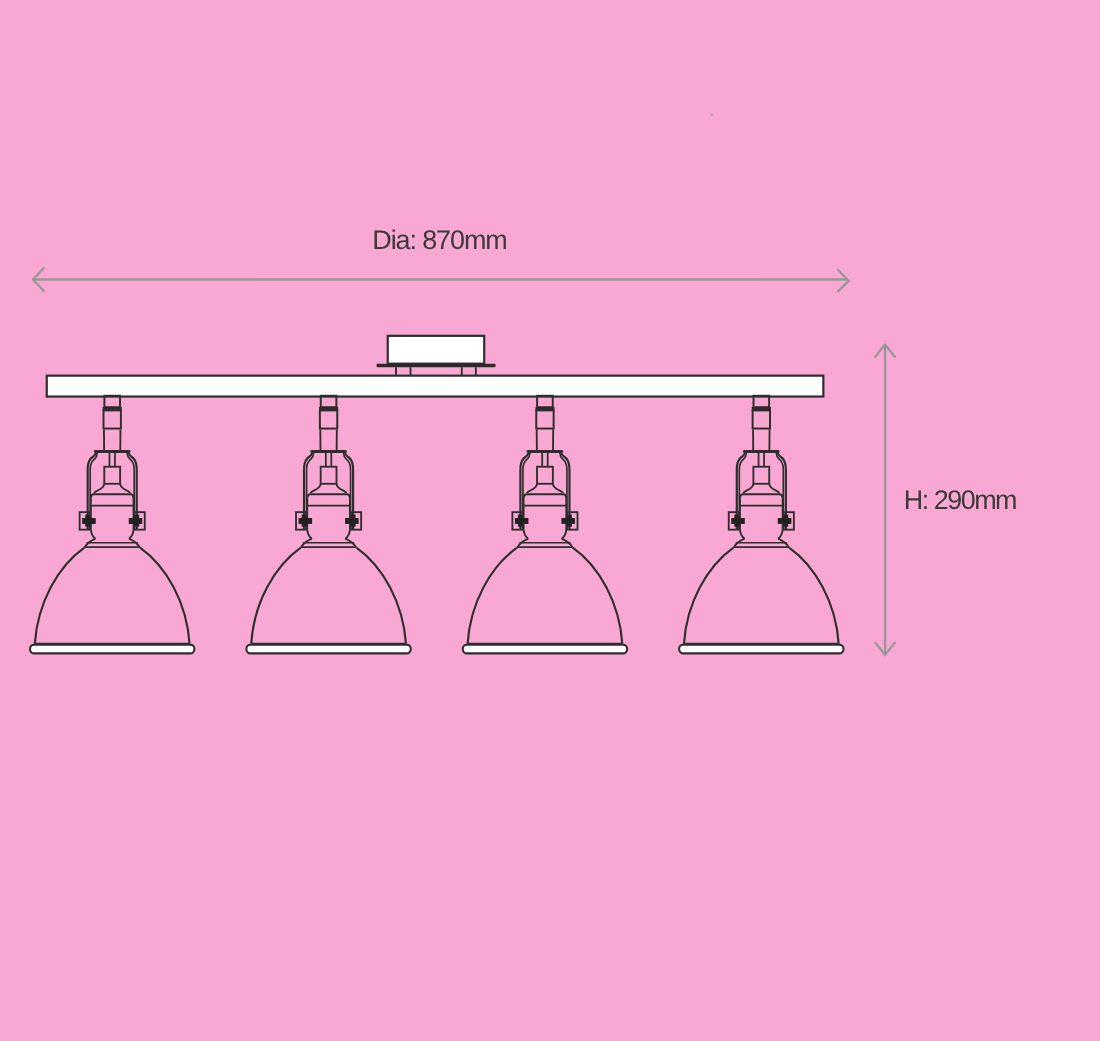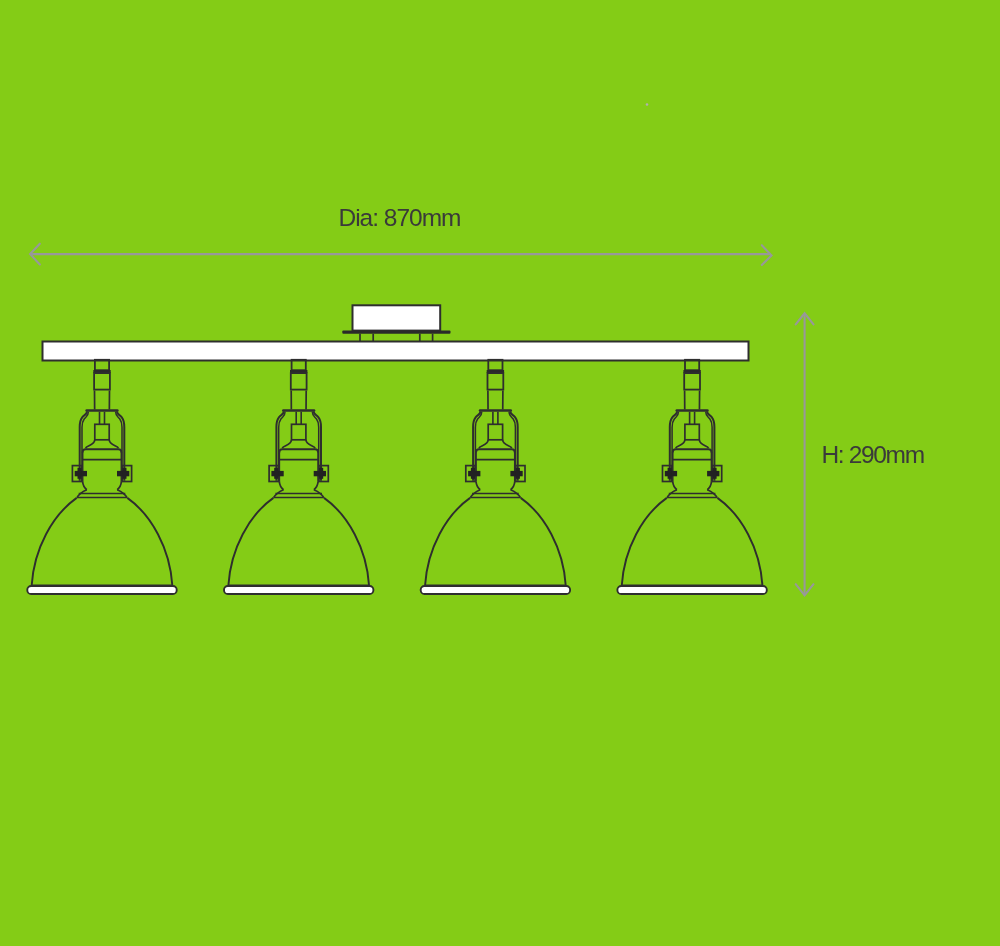--- a/index.html
+++ b/index.html
@@ -1,16 +1,16 @@
 <!DOCTYPE html>
 <html><head>
 <meta charset="utf-8">
 <style>
   html,body{margin:0;padding:0;background:#ffffff;}
-  .wrap{width:1000px;height:946px;position:relative;background:#84cc16;}
+  .wrap{width:1000px;height:946px;position:relative;background:#f9a8d4;}
   svg{position:absolute;left:0;top:0;}
   text{font-family:"Liberation Sans",sans-serif;fill:#3a3a3a;}
 </style>
 </head>
 <body>
 <div class="wrap">
 <svg width="1000" height="946" viewBox="0 0 1000 946">
   <defs>
     <g id="lamp" stroke="#2e2e2e" fill="none" stroke-width="1.8">
 

